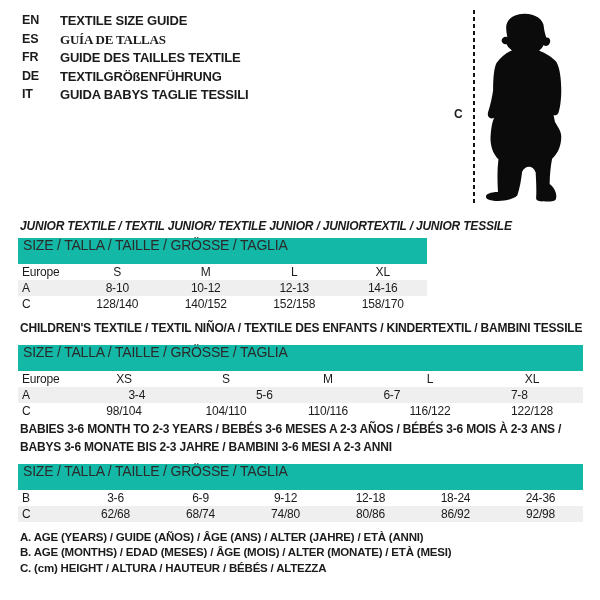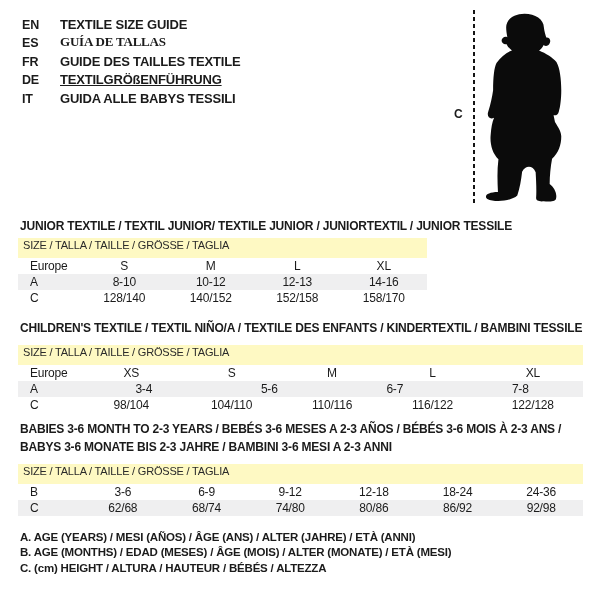--- a/index.html
+++ b/index.html
@@ -4,47 +4,47 @@
 <style>
   * { margin:0; padding:0; box-sizing:border-box; }
   html,body { background:#fff; }
   .page {
     position:relative; width:600px; height:600px; background:#ffffff;
     font-family:"Liberation Sans", sans-serif; color:#1b1b1b;
     letter-spacing:-0.2px; overflow:hidden;
   }
   
   .lang-list { position:absolute; left:22px; top:13px; }
-  .lang-row { display:flex; height:18.5px; align-items:flex-end; }
+  .lang-row { display:flex; height:18.5px; align-items:flex-start; }
   .lang-code { width:38px; font-size:12.5px; font-weight:700; }
   .lang-title { font-size:13px; font-weight:700; }
   
   .measure-line {
     position:absolute; left:473px; top:10px; width:2px; height:196px;
     background:repeating-linear-gradient(to bottom,#141414 0 4px,transparent 4px 7px);
   }
   .c-label { position:absolute; left:454px; top:107px; font-size:12px; font-weight:700; }
   .baby-svg { position:absolute; left:482px; top:10px; }
   
   .sec-heading { position:absolute; left:20px; font-size:12px; font-weight:700; line-height:18px; }
-  .h1 { top:217px; }
+  .h1 { top:217px;font-style:italic; }
   .h2 { top:319px; }
   .h3 { top:420px; }
   
   .size-table { position:absolute; left:18px; }
   .t1 { top:238px; width:409px; }
   .t2 { top:345px; width:565px; }
   .t3 { top:464px; width:565px; }
   .size-bar {
-    height:20px; line-height:14px; background:#fef9c3;
-    font-size:11px; padding-left:5px; color:#2a2a2a;
+    height:26px; line-height:14px; background:#14b8a6;
+    font-size:14px; padding-left:5px; color:#2a2a2a;
   }
   .trow { display:flex; height:16px; line-height:16px; font-size:12px; }
   .trow.shaded { background:#efeff0; }
-  .tlabel { width:55px; padding-left:4px; text-align:left;margin-left:8px; }
+  .tlabel { width:55px; padding-left:4px; text-align:left; }
   .tcell { flex:1; text-align:center; }
   
   .legend { position:absolute; left:20px; top:530px; }
   .legend-line { font-size:11.5px; font-weight:700; line-height:15.4px; }
 </style>
 </head>
 <body>
 
 <div class="page">
 
@@ -56,25 +56,25 @@
       <div class="lang-row">
         <div class="lang-code" style="display: inline-block;">ES</div>
         <div class="lang-title" style="display: inline-block; font-family: Liberation Serif, serif;">GUÍA DE TALLAS</div>
       </div>
       <div class="lang-row">
         <div class="lang-code" style="display: inline-block;">FR</div>
         <div class="lang-title" style="display: inline-block;">GUIDE DES TAILLES TEXTILE</div>
       </div>
       <div class="lang-row">
         <div class="lang-code" style="display: inline-block;">DE</div>
-        <div class="lang-title" style="display: inline-block; text-decoration: underline;">TEXTILGRÖßENFÜHRUNG</div>
+        <div class="lang-title" style="display: inline-block;">TEXTILGRÖßENFÜHRUNG</div>
       </div>
       <div class="lang-row">
         <div class="lang-code" style="display: inline-block;">IT</div>
-        <div class="lang-title" style="display: inline-block;">GUIDA ALLE BABYS TESSILI</div>
+        <div class="lang-title" style="display: inline-block;">GUIDA BABYS TAGLIE TESSILI</div>
       </div>
     </div>
 
   <div class="measure-line"></div>
   <div class="c-label">C</div>
 
   <svg class="baby-svg" width="87" height="197" viewBox="0 0 90 200" aria-hidden="true">
     <path fill="#0b0b0b" d="
       M44 2
       C55 2 64 8 64 16
@@ -191,18 +191,18 @@
         <div class="tcell">62/68</div>
         <div class="tcell">68/74</div>
         <div class="tcell">74/80</div>
         <div class="tcell">80/86</div>
         <div class="tcell">86/92</div>
         <div class="tcell">92/98</div>
       </div>
     </div>
 
   <div class="legend" id="legend">
-      <div class="legend-line">A. AGE (YEARS) / MESI (AÑOS) / ÂGE (ANS) / ALTER (JAHRE) / ETÀ (ANNI)</div>
+      <div class="legend-line">A. AGE (YEARS) / GUIDE (AÑOS) / ÂGE (ANS) / ALTER (JAHRE) / ETÀ (ANNI)</div>
       <div class="legend-line">B. AGE (MONTHS) / EDAD (MESES) / ÂGE (MOIS) / ALTER (MONATE) / ETÀ (MESI)</div>
       <div class="legend-line">C. (cm) HEIGHT / ALTURA / HAUTEUR / BÉBÉS / ALTEZZA</div>
     </div>
 
 </div>
 
 </body></html>

